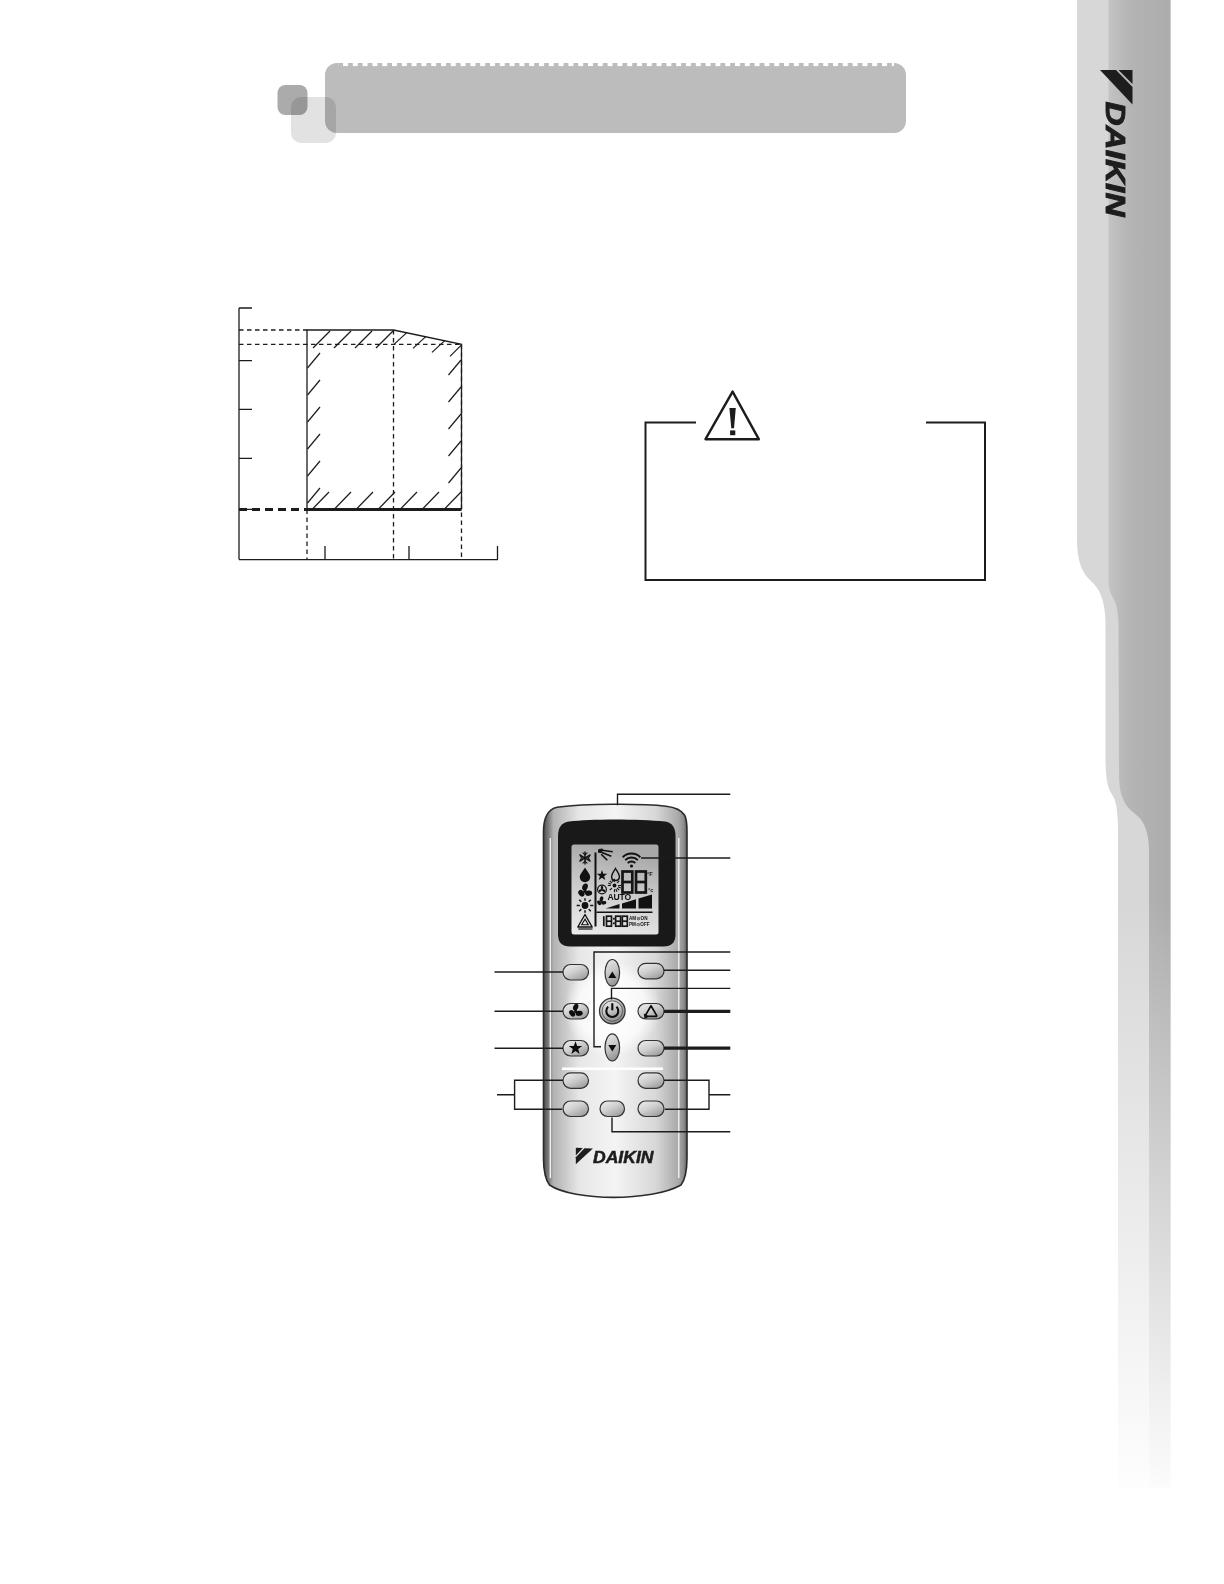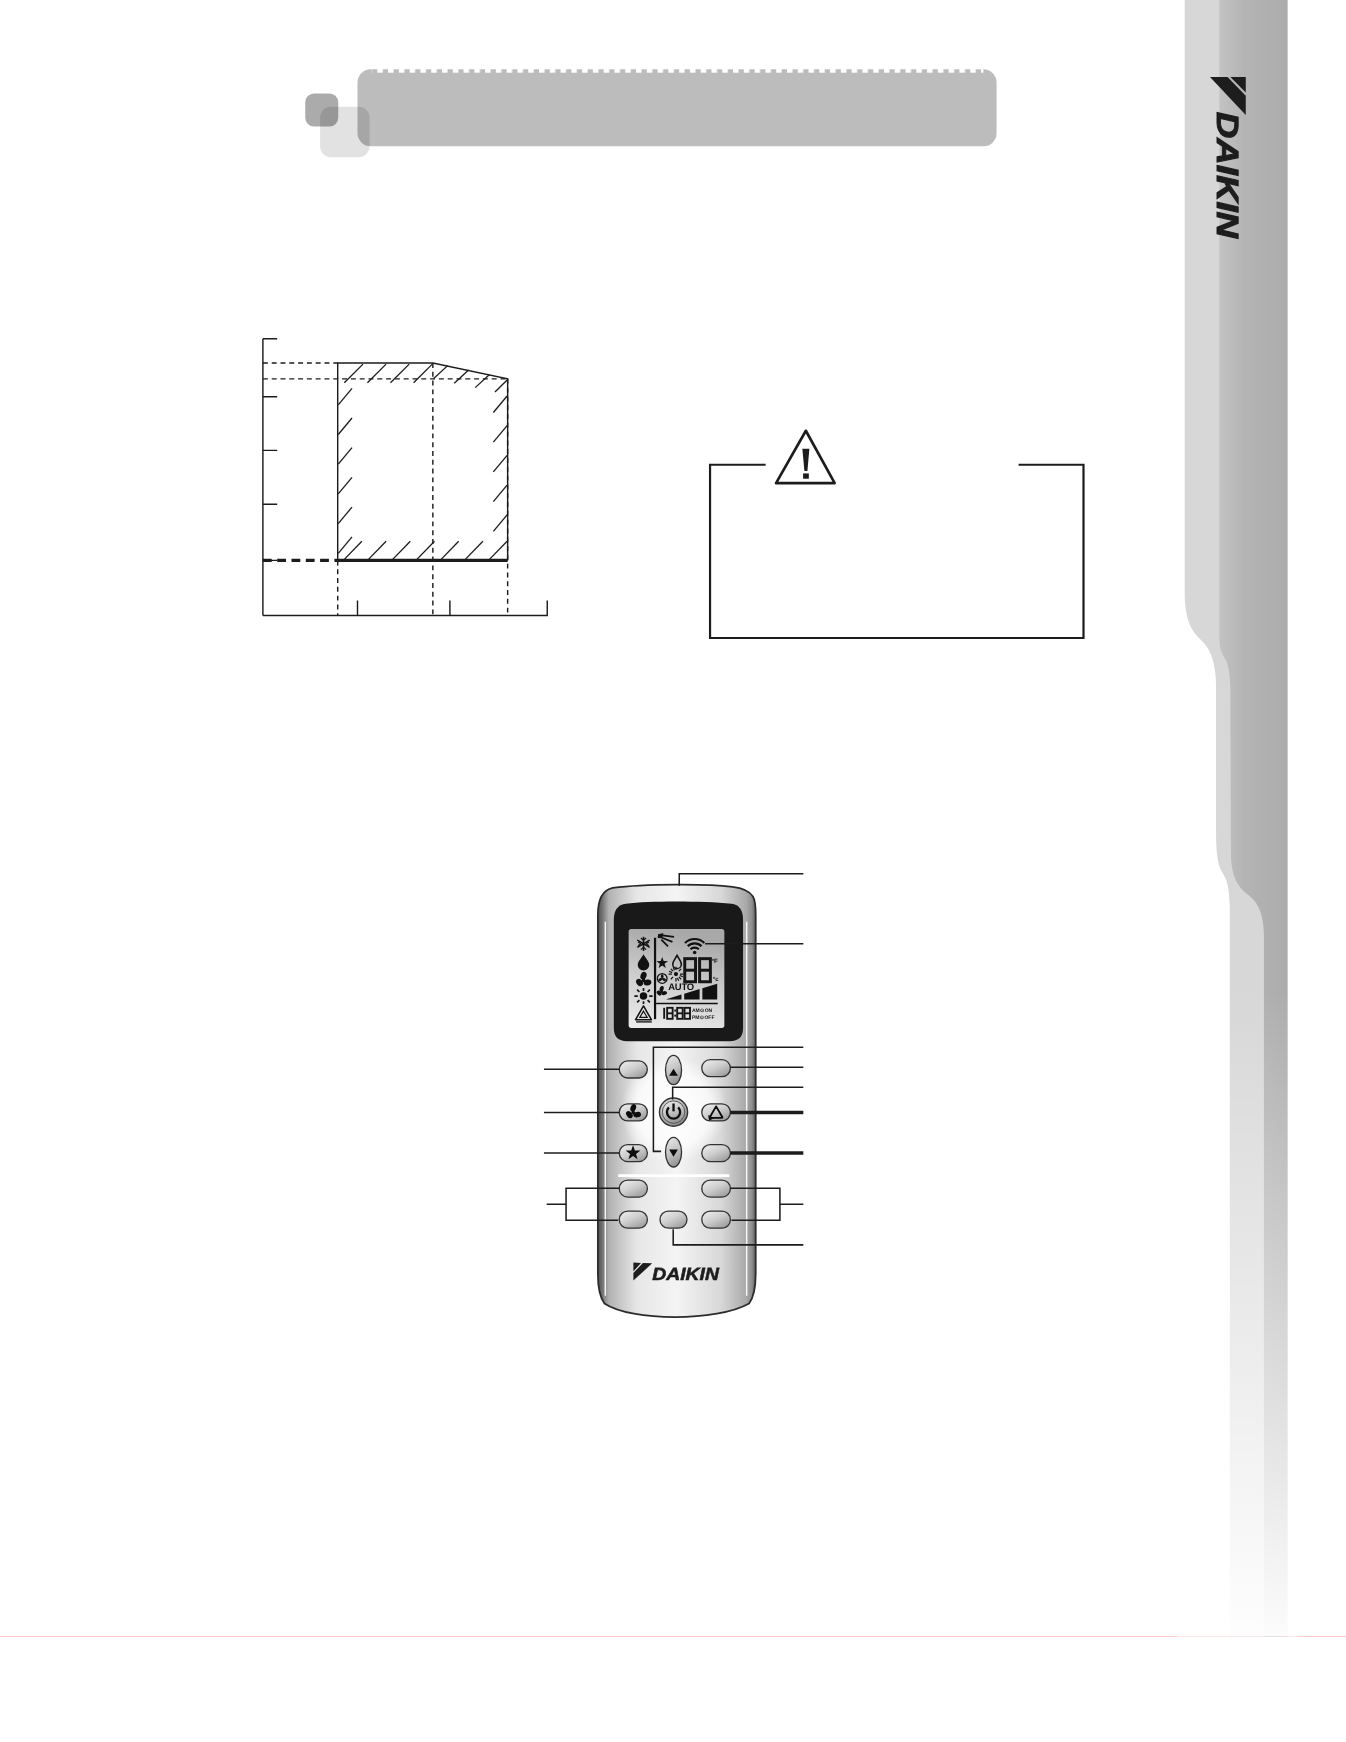--- a/index.html
+++ b/index.html
@@ -1,16 +1,16 @@
 <!DOCTYPE html>
 <html><head>
 <meta charset="utf-8">
 <style>
   html,body{margin:0;padding:0;background:#fff;}
-  #page{position:relative;width:1224px;height:1488px;background:#ef4444;overflow:hidden;
+  #page{position:relative;width:1224px;height:1488px;background:#fca5a5;overflow:hidden;
         font-family:"Liberation Sans", sans-serif;}
   svg{position:absolute;left:0;top:0;}
 </style>
 </head>
 <body>
 <div id="page">
 <svg width="1224" height="1584" viewBox="0 0 1224 1584">
 <defs>
   <linearGradient id="sideDark" x1="0" y1="0" x2="1" y2="0">
     <stop offset="0" stop-color="#c3c3c3"></stop>

